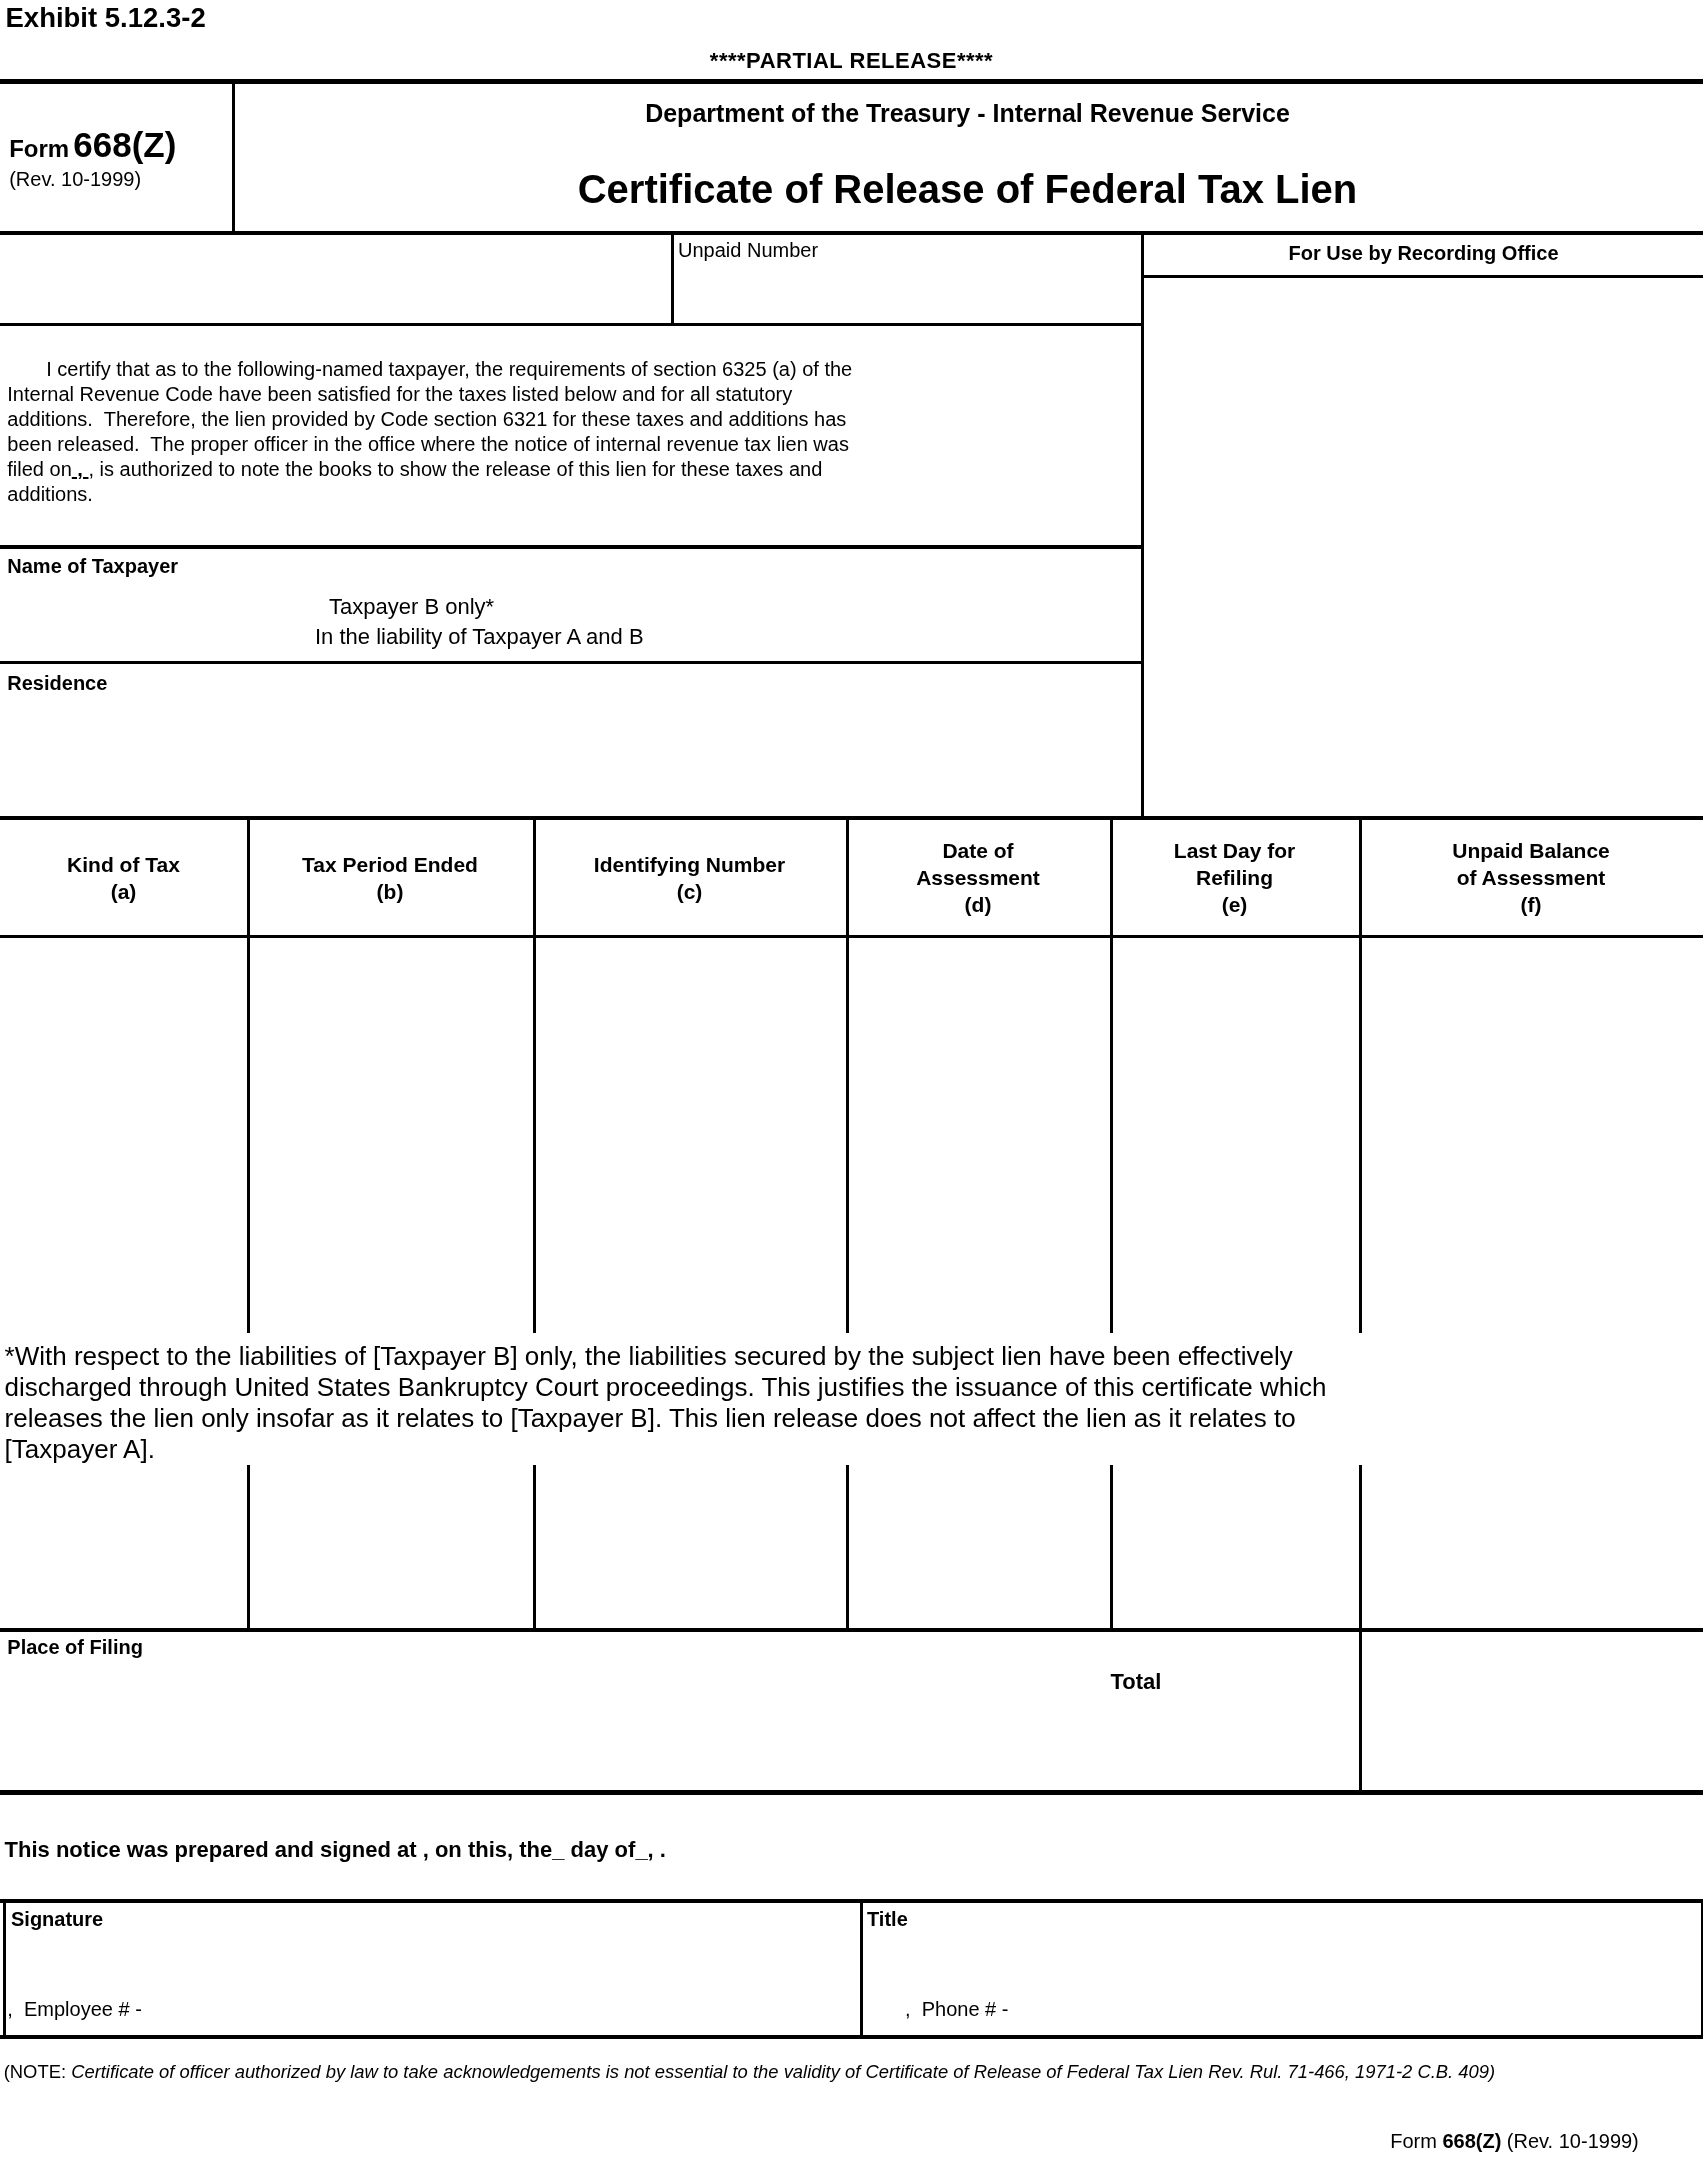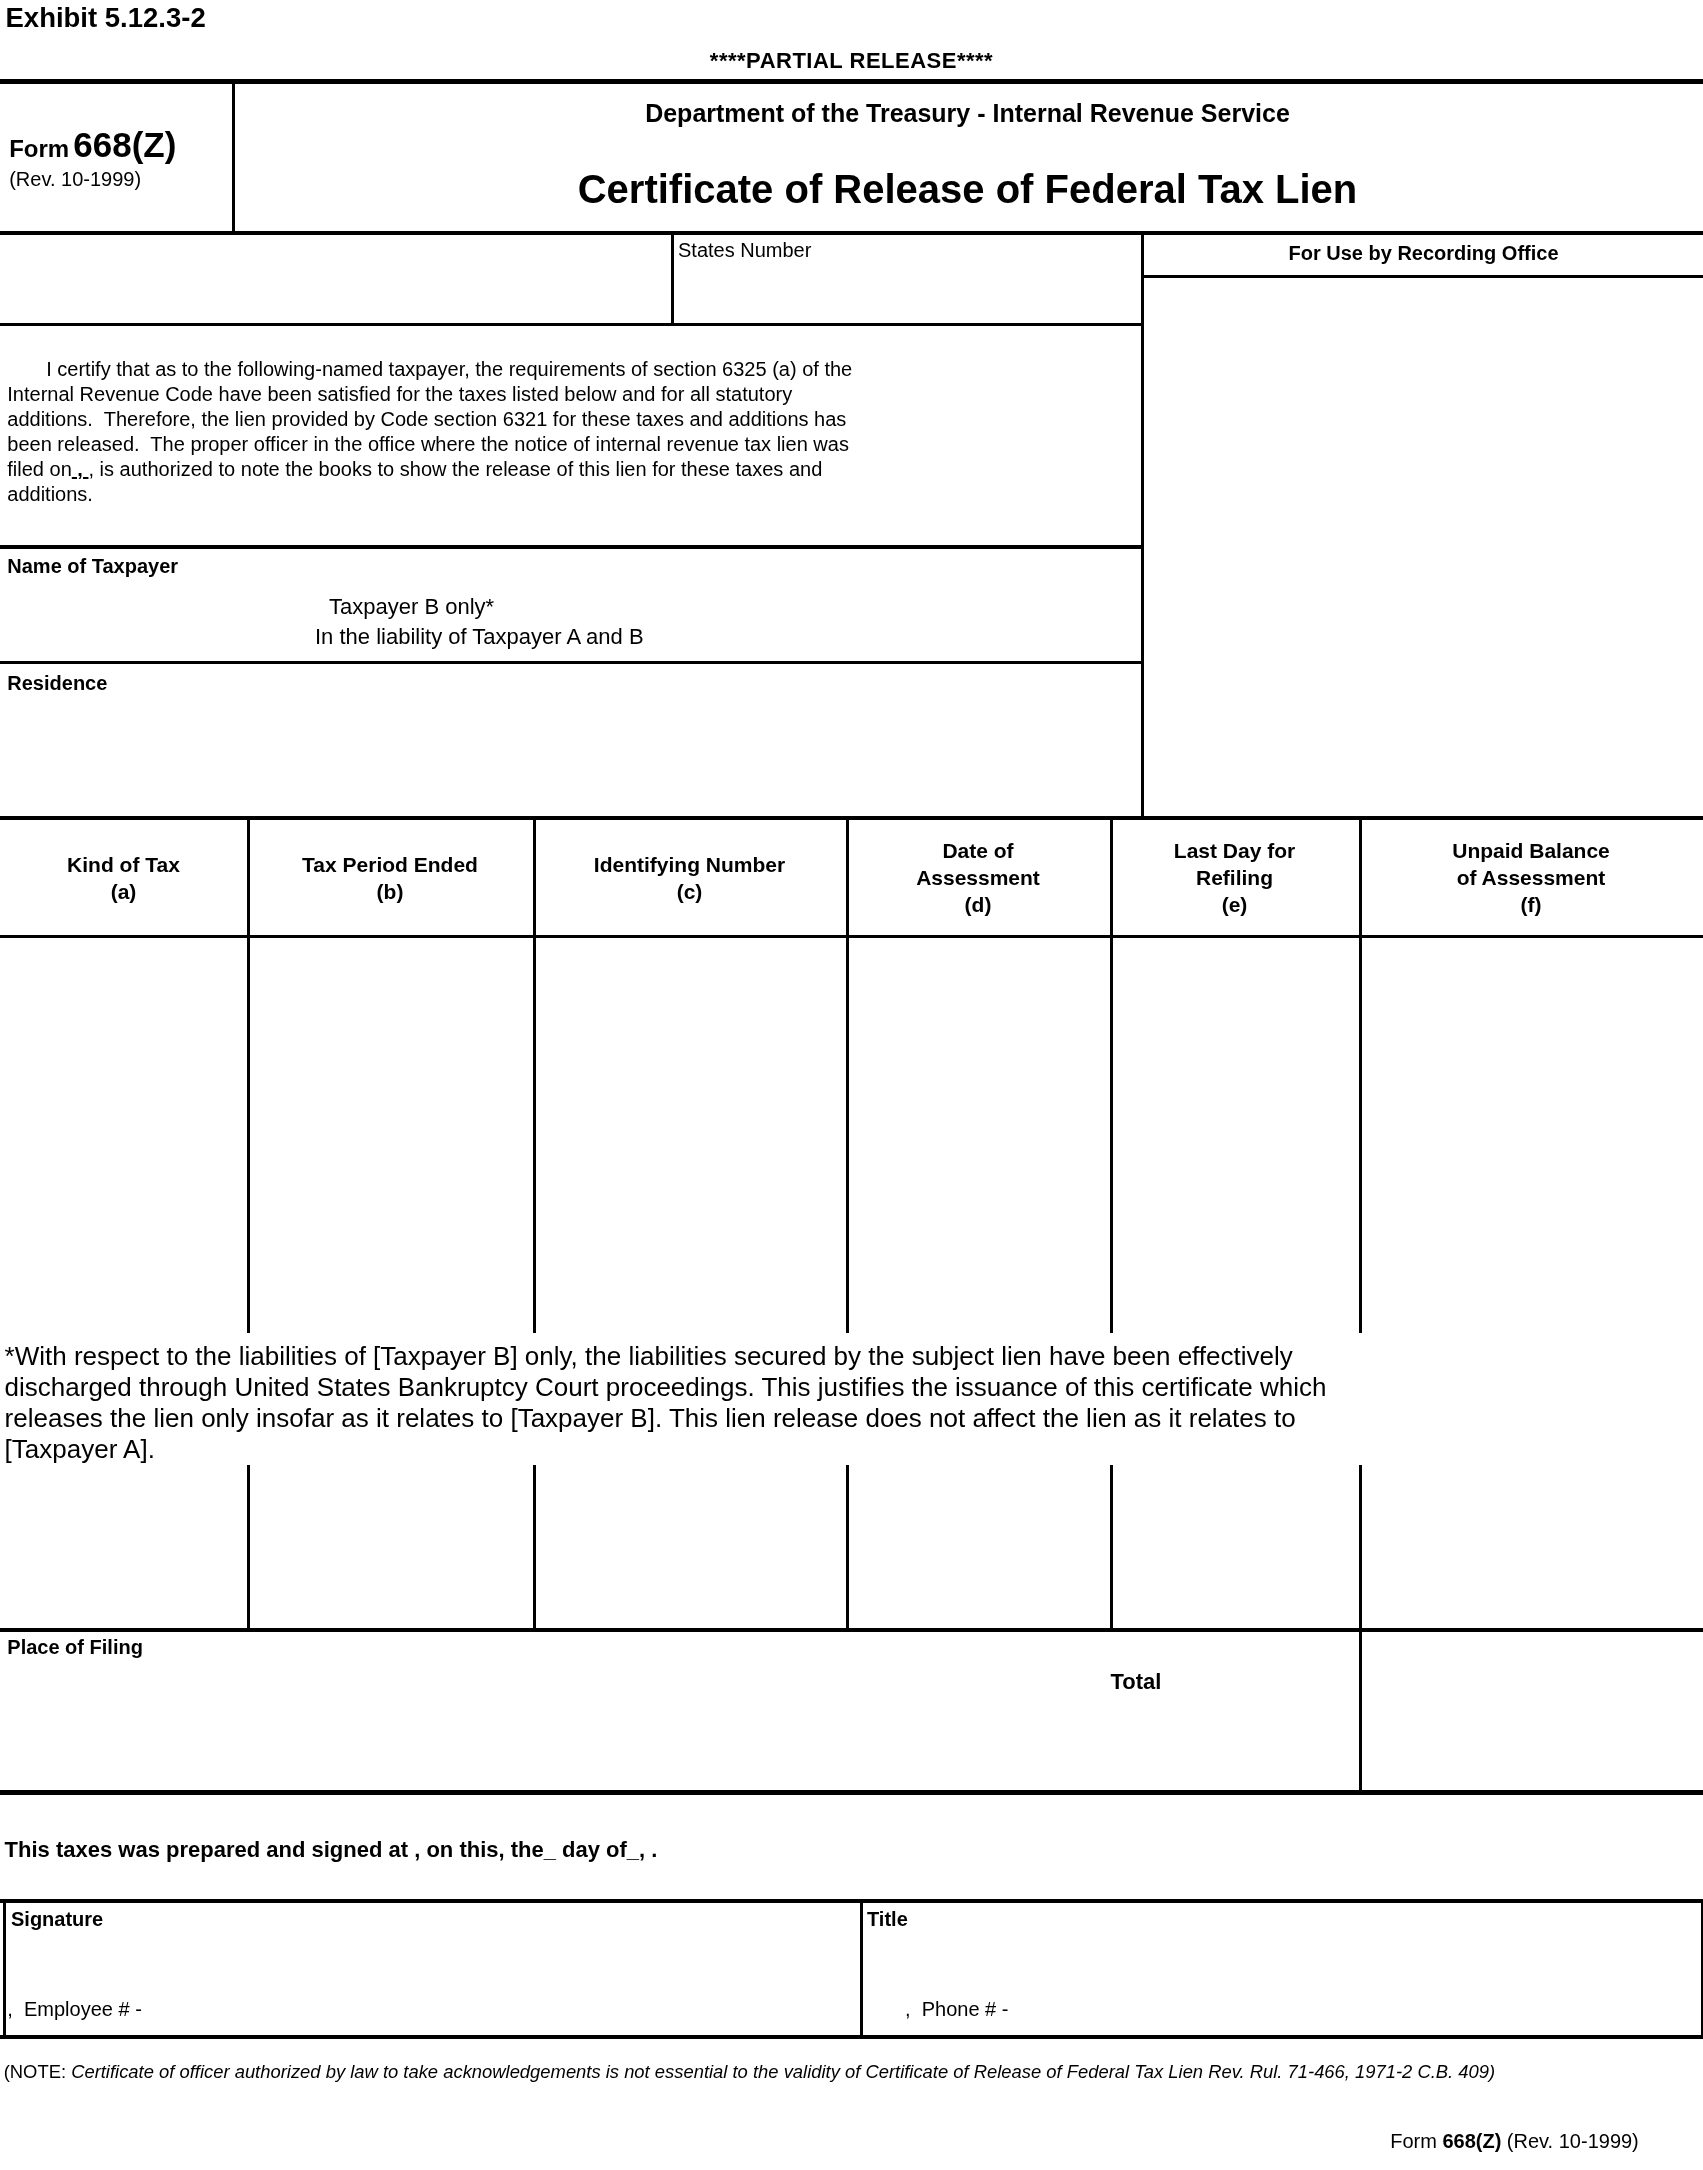--- a/index.html
+++ b/index.html
@@ -58,21 +58,21 @@
     <span class="form-word">Form</span>
     <span class="form-num">668(Z)</span>
   </div>
   <div class="abs rev" style="left:9.2px;top:168px;">(Rev. 10-1999)</div>
   <div class="abs dept center" style="left:232px;top:99px;width:1471px;">Department of the Treasury - Internal Revenue Service</div>
   <div class="abs main-title center" style="left:232px;top:167px;width:1471px;">Certificate of Release of Federal Tax Lien</div>
 
   <div class="hline" style="left:0;top:231px;width:1703px;height:3.7px;"></div>
 
   <div class="vline" style="left:671px;top:235px;height:88px;"></div>
-  <div class="abs small" style="left:678px;top:239px;">States Number</div>
+  <div class="abs small" style="left:678px;top:239px;">Unpaid Number</div>
   <div class="hline" style="left:0;top:323px;width:1144px;"></div>
 
   <div class="vline" style="left:1141px;top:235px;height:581px;"></div>
   <div class="abs lbl center" style="left:1144px;top:242px;width:559px;">For Use by Recording Office</div>
   <div class="hline" style="left:1141px;top:275px;width:562px;"></div>
 
   <div class="abs para pre" style="left:7.3px;top:332px;width:1128px;">
     <span>   I certify that as to the following-named taxpayer, the requirements of section 6325 (a) of the
 Internal Revenue Code have been satisfied for the taxes listed below and for all statutory
 additions.  Therefore, the lien provided by Code section 6321 for these taxes and additions has
@@ -123,21 +123,21 @@
   <div class="vline" style="left:846px;top:1465px;height:163px;"></div>
   <div class="vline" style="left:1110px;top:1465px;height:163px;"></div>
   <div class="vline" style="left:1359px;top:1465px;height:163px;"></div>
 
   <div class="hline" style="left:0;top:1628px;width:1703px;height:3.7px;"></div>
   <div class="abs lbl" style="left:7.3px;top:1636px;">Place of Filing</div>
   <div class="abs total right" style="left:1010px;top:1669px;width:252px;">Total</div>
   <div class="vline" style="left:1359px;top:1632px;height:158px;"></div>
   <div class="hline" style="left:0;top:1790px;width:1703px;height:4.6px;"></div>
 
-  <div class="abs prepared" style="left:4.6px;top:1837px;">This taxes was prepared and signed at , on this, the_ day of_,  .</div>
+  <div class="abs prepared" style="left:4.6px;top:1837px;">This notice was prepared and signed at , on this, the_ day of_,  .</div>
 
   <div class="hline" style="left:0;top:1899px;width:1703px;height:3.7px;"></div>
   <div class="vline" style="left:2.8px;top:1899px;height:136px;"></div>
   <div class="vline" style="left:860px;top:1899px;height:136px;"></div>
   <div class="vline" style="left:1701px;top:1899px;height:136px;"></div>
   <div class="abs lbl" style="left:11px;top:1908px;">Signature</div>
   <div class="abs lbl" style="left:867px;top:1908px;">Title</div>
   <div class="abs small pre" style="left:7.3px;top:1998px;">,  Employee # -</div>
   <div class="abs small pre" style="left:893px;top:1998px;margin-left:12px;">,  Phone # -</div>
   <div class="hline" style="left:0;top:2035px;width:1703px;height:3.7px;"></div>

